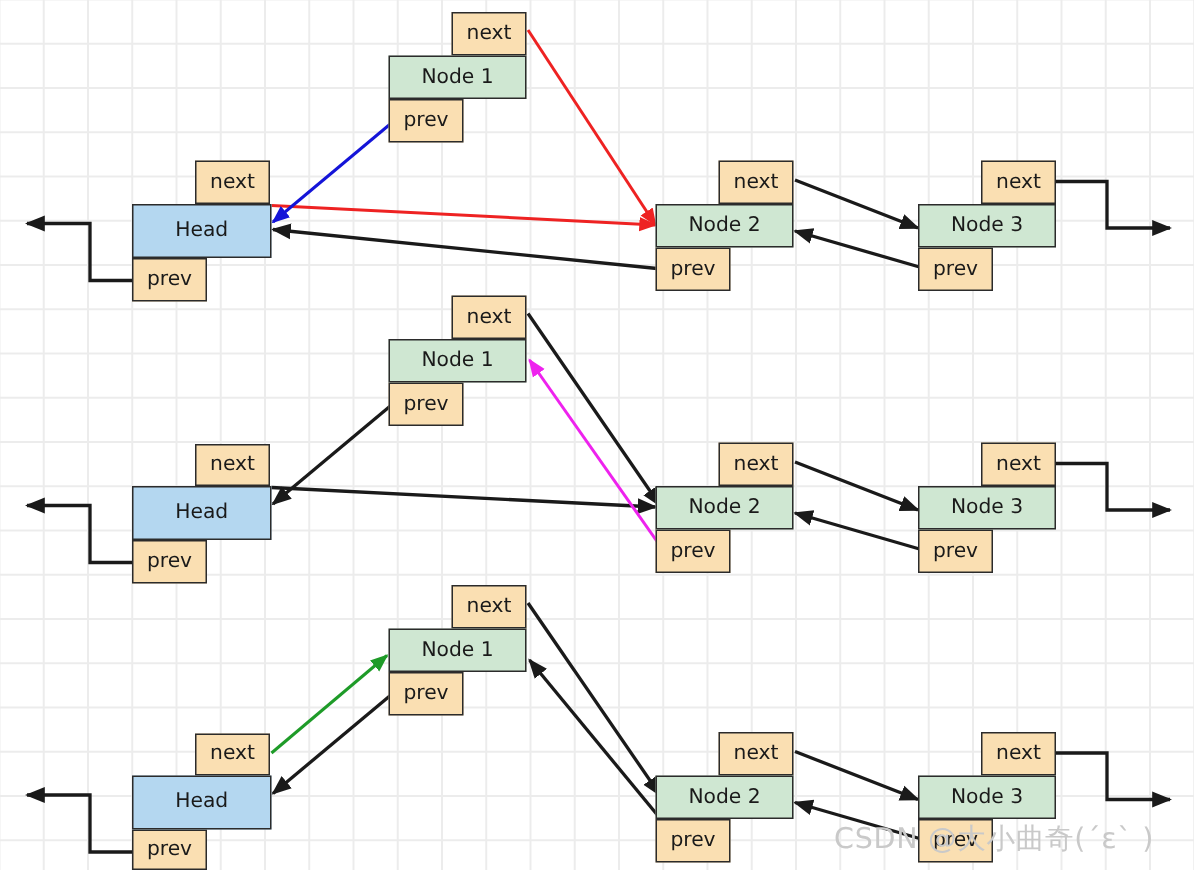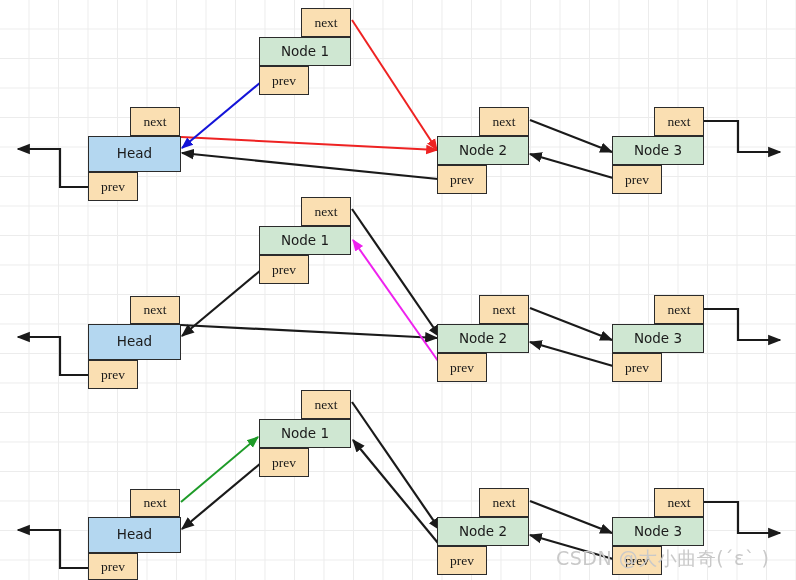--- a/index.html
+++ b/index.html
@@ -27,21 +27,21 @@
   .cell{
     position:absolute;
     box-sizing:border-box;
     border:1.6px solid #2b2b2b;
     display:flex;align-items:center;justify-content:center;
     font-size:13.5px;
     color:#1a1a1a;
     line-height:1;
     white-space:nowrap;
   }
-  .cell.ptr{ background:#fadfb2;font-family:Liberation Serif, serif; }
+  .cell.ptr{ background:#fadfb2; }
   .cell.body-head{ background:#b4d7f0;text-align:right; }
   .cell.body-node{ background:#cfe7d2; }
   .watermark{
     position:absolute;
     font-size:19px;
     color:#c9c9c9;
     white-space:nowrap;
     letter-spacing:0.5px;
     font-family:"DejaVu Sans","Liberation Sans",sans-serif;
   }

